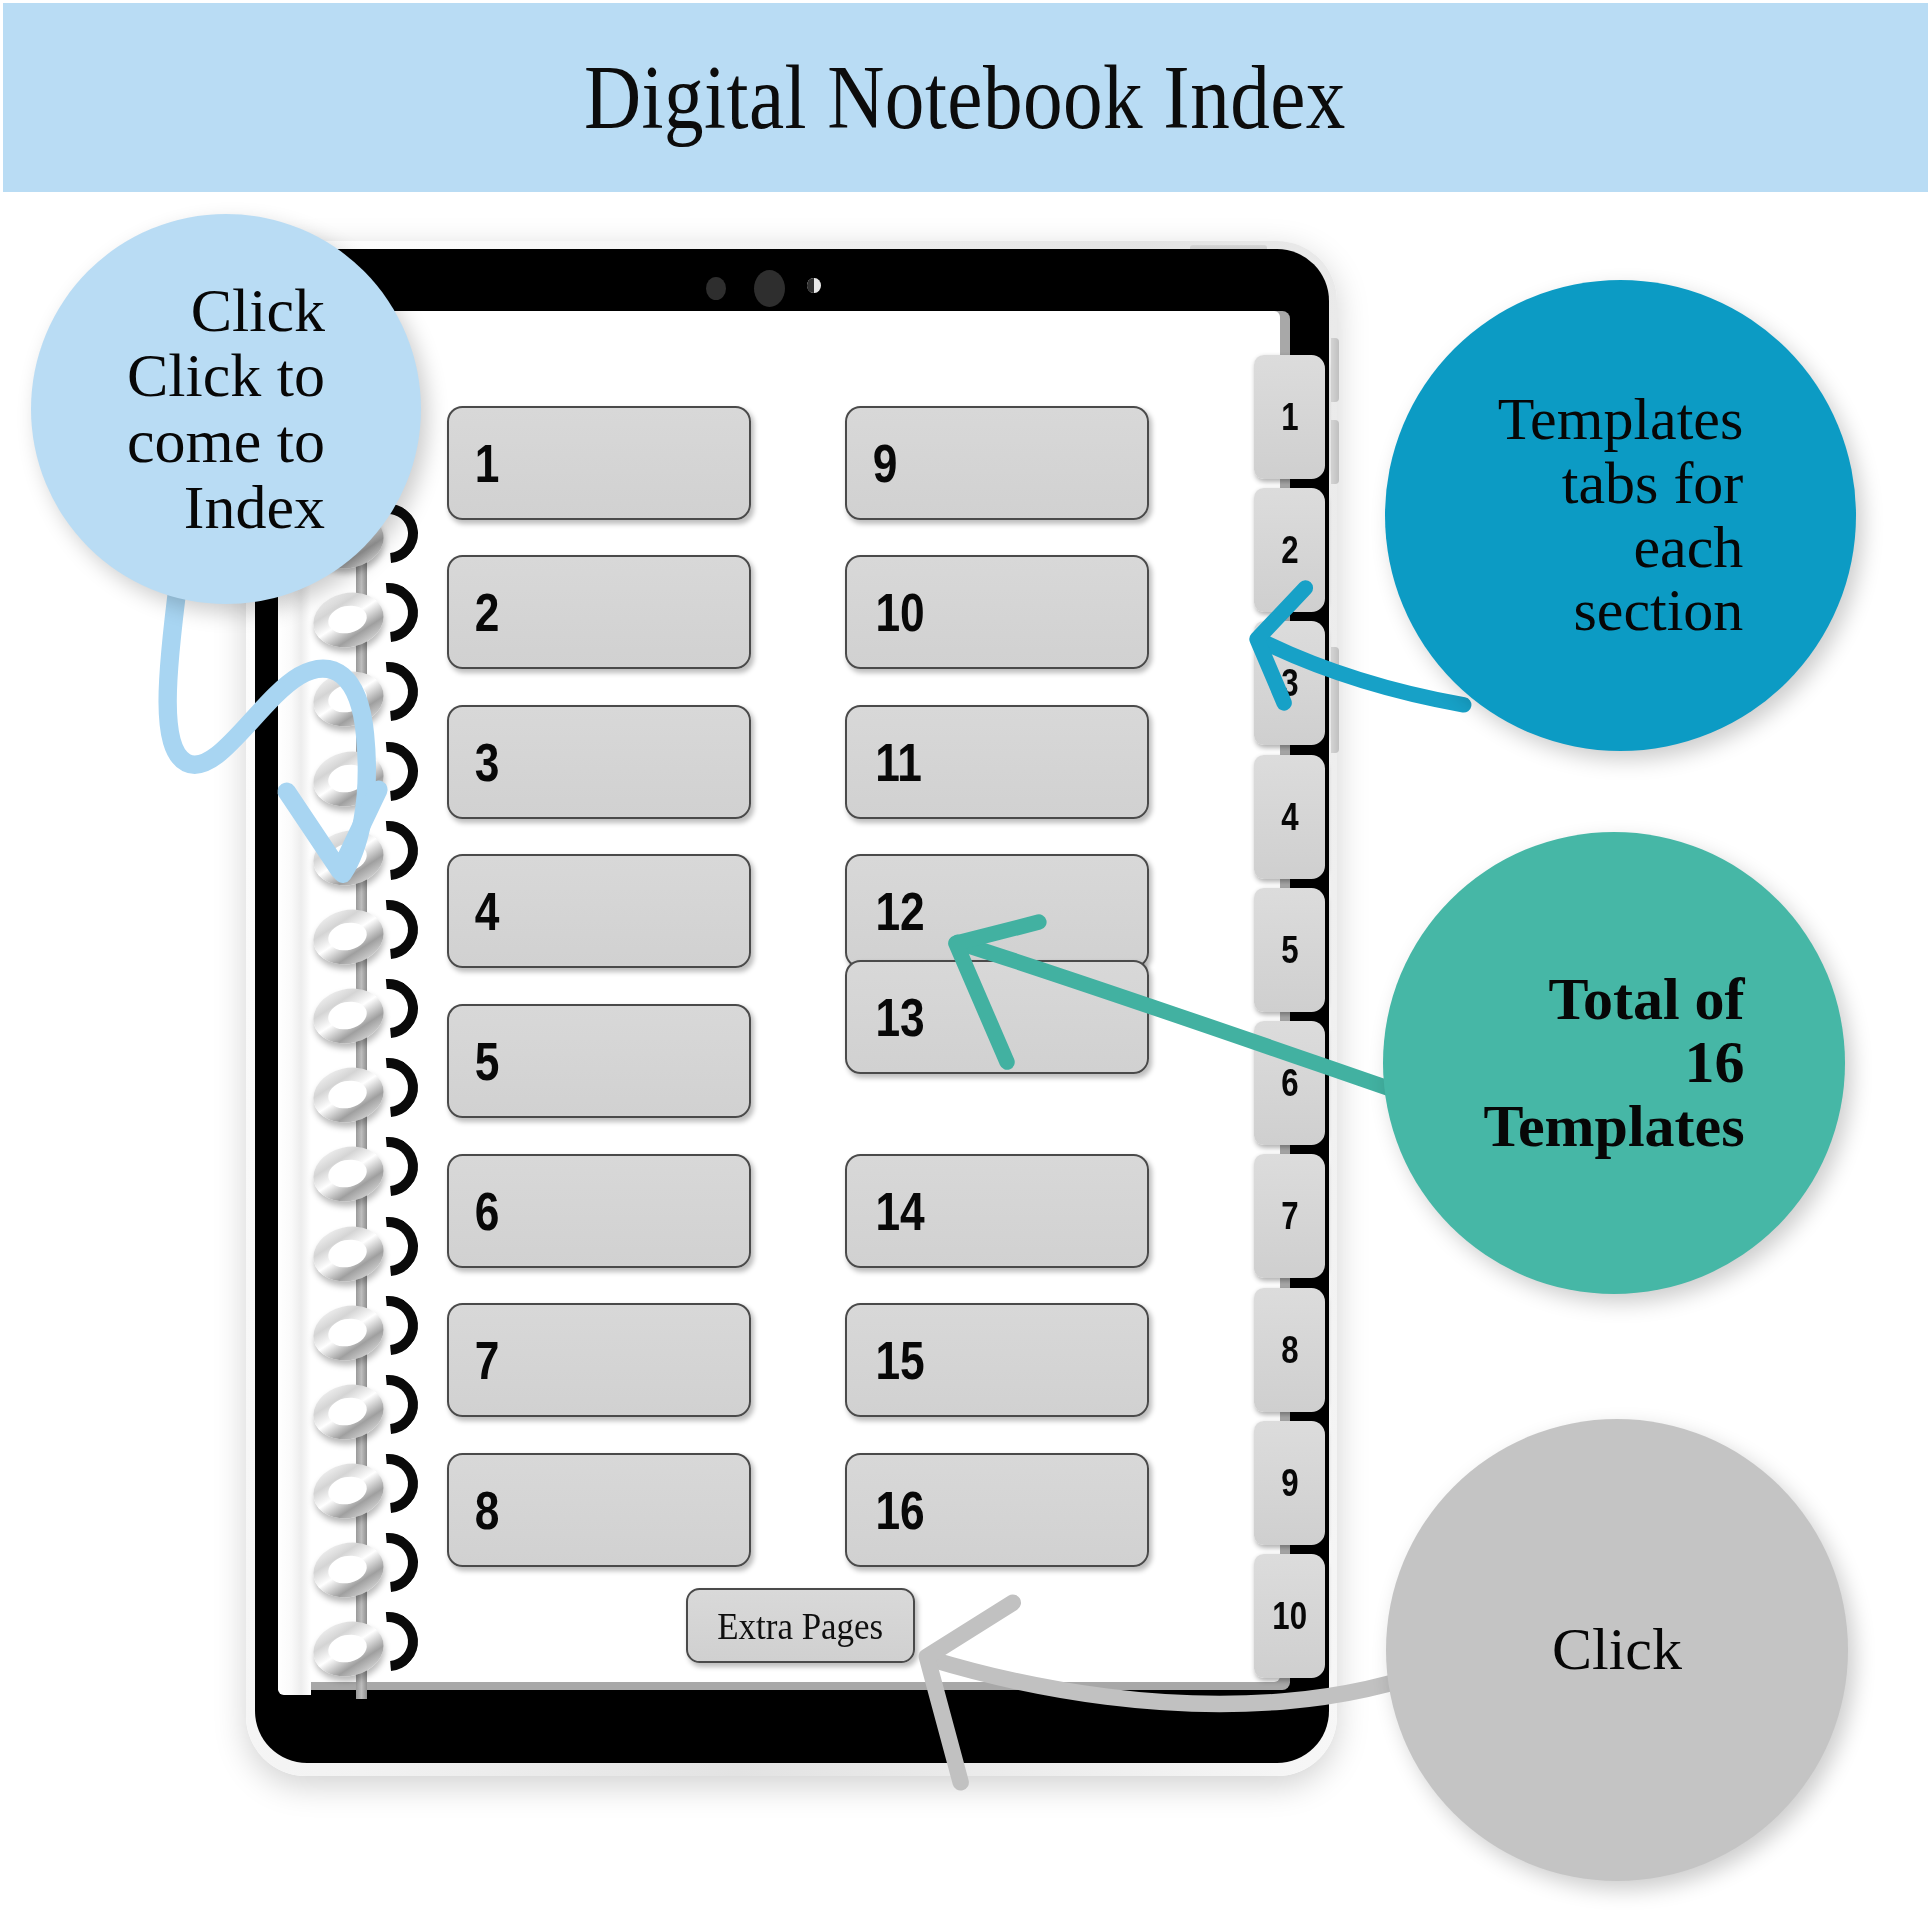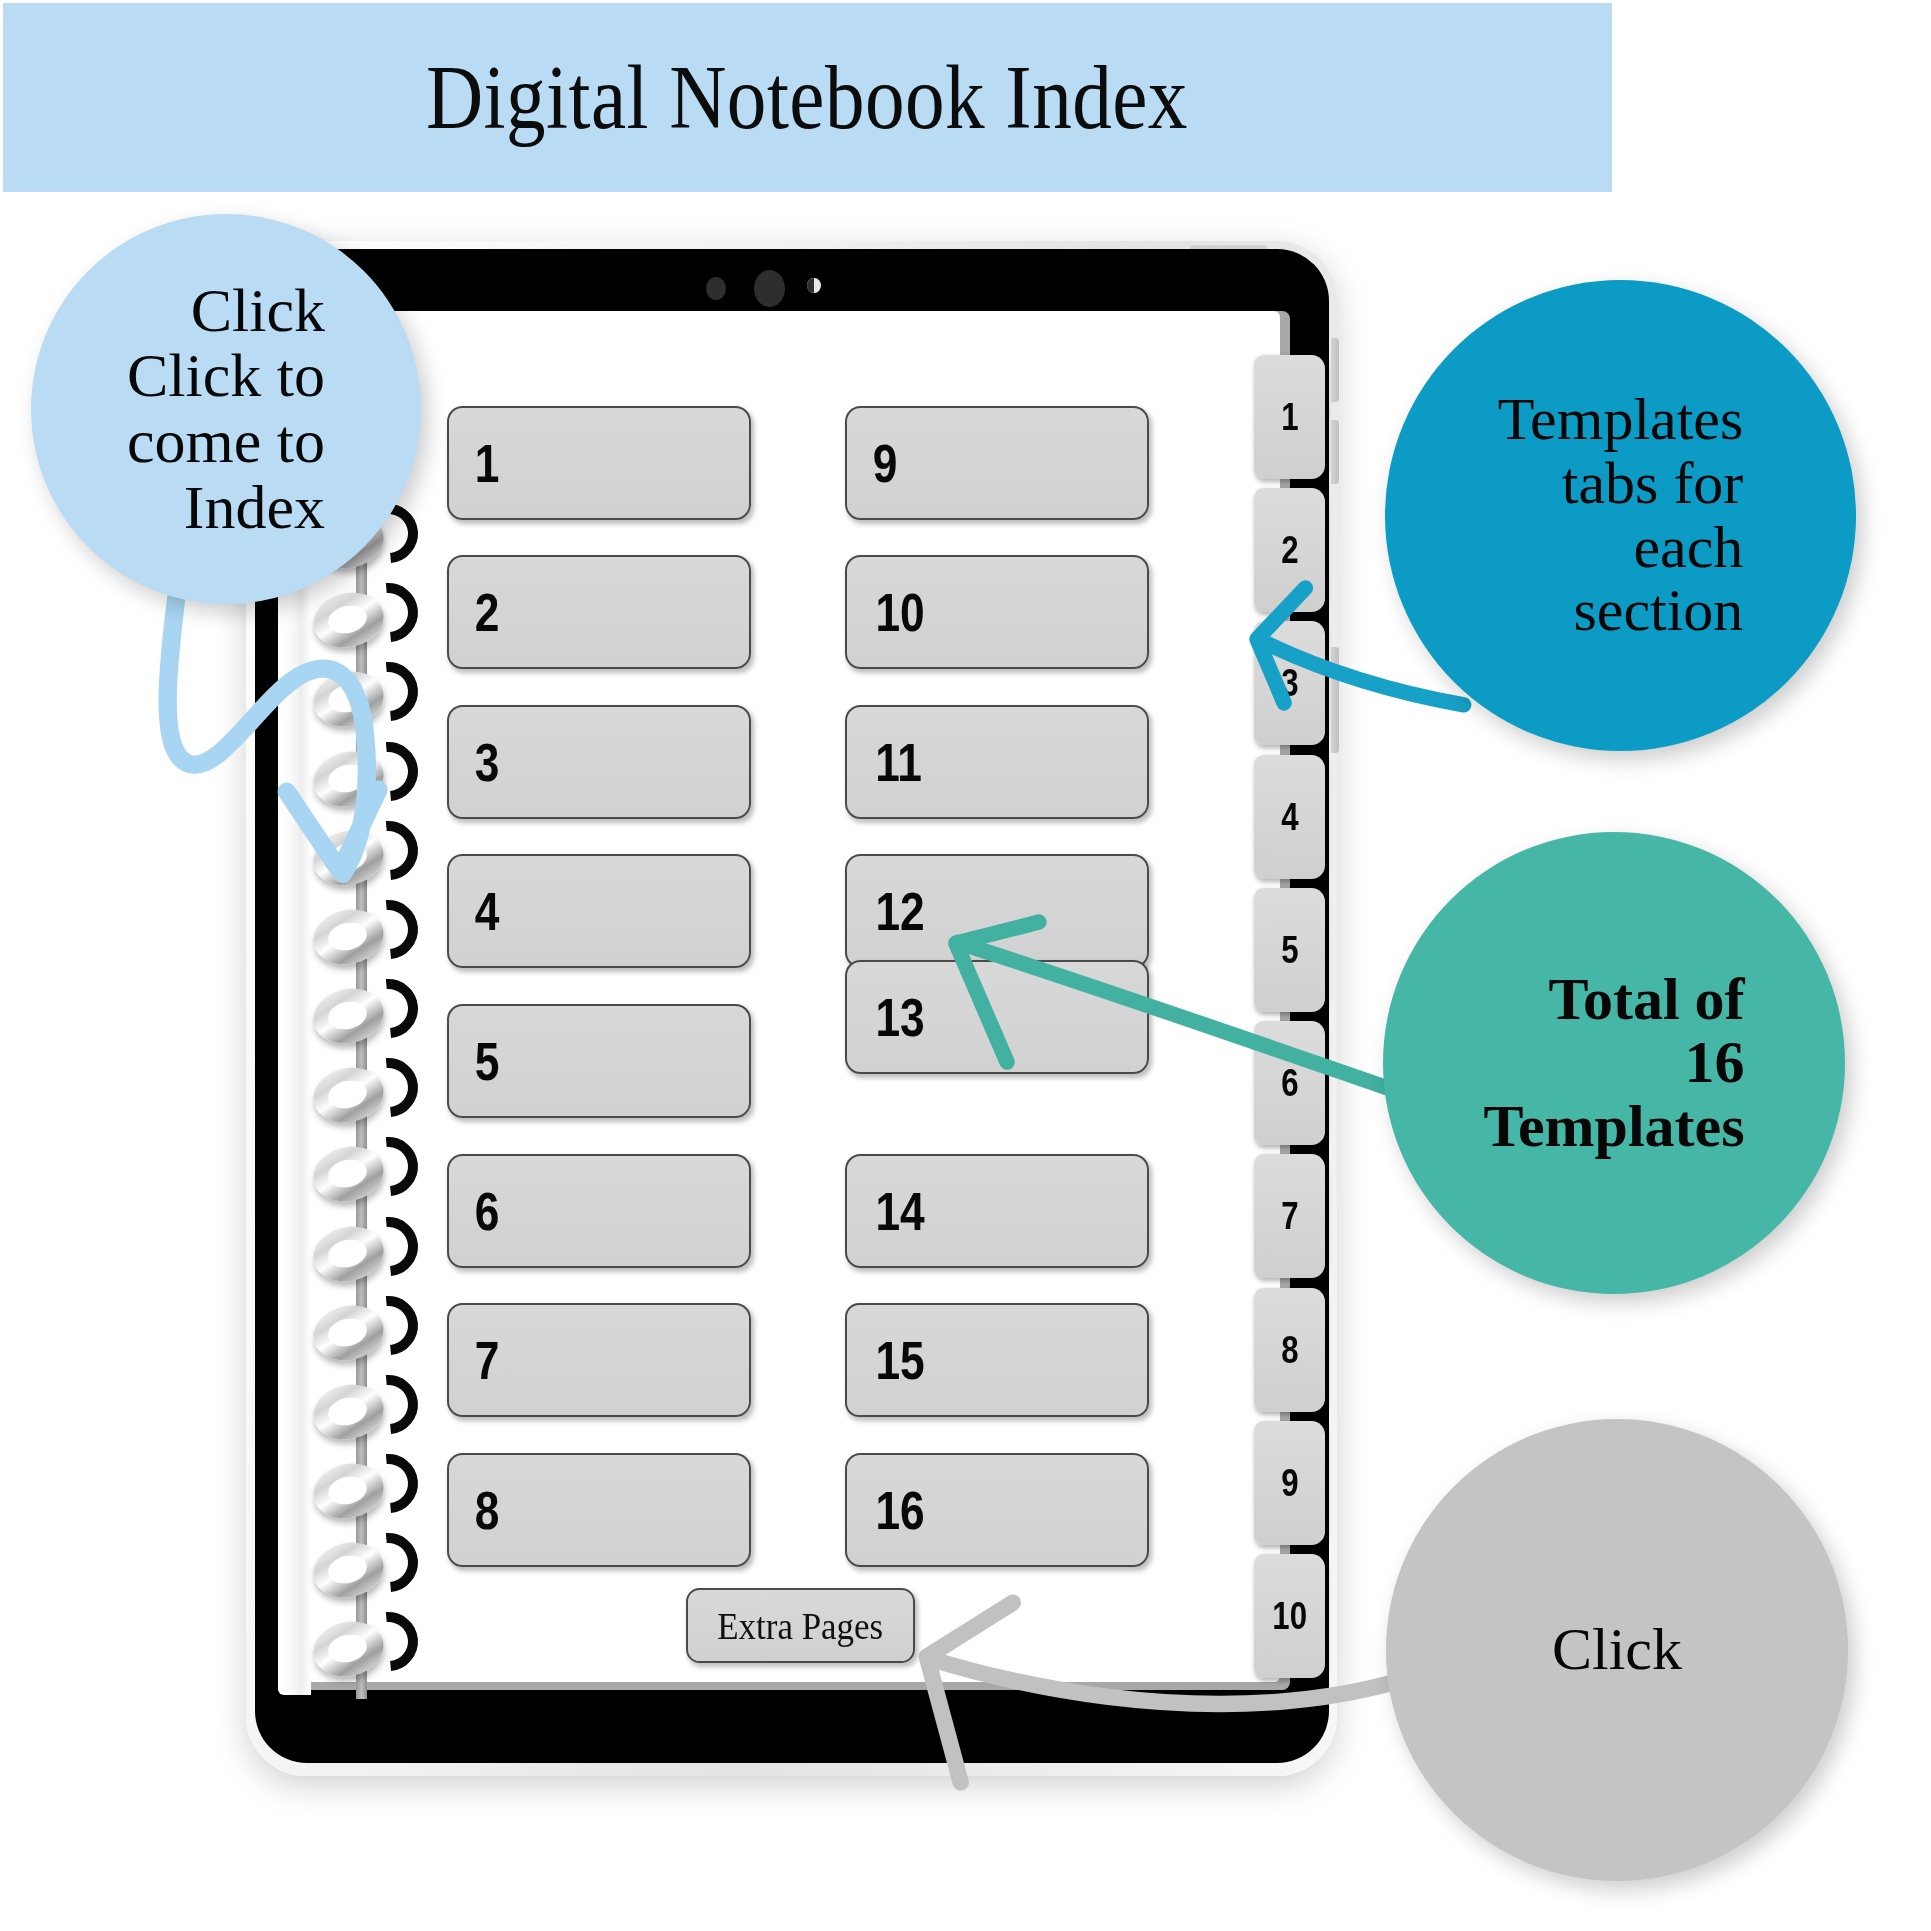--- a/index.html
+++ b/index.html
@@ -7,21 +7,21 @@
     width:1931px;height:1931px;
     background:#ffffff;
     font-family:"Liberation Serif",serif;
     overflow:hidden;
     position:relative;
   }
   #stage{position:absolute;left:0;top:0;width:1931px;height:1931px;}
 
   
   .header-band{
-    position:absolute;left:2.9px;top:2.9px;width:1609px;height:189px;
+    position:absolute;left:2.9px;top:2.9px;width:1925px;height:189px;
     background:#b9dcf4;
     display:flex;align-items:center;justify-content:center;
   }
   .header-title{
     font-family:"Liberation Serif",serif;
     font-size:90px;
     font-weight:400;
     color:#0c0c0c;
     letter-spacing:0.5px;
     transform:scaleX(0.88);
@@ -319,21 +319,21 @@
       </div>
       <div class="sec-btn" style="left: 845px; top: 854px;">
         <span class="sec-num">12</span>
       </div>
       <div class="sec-btn" style="left: 845px; top: 960px;">
         <span class="sec-num">13</span>
       </div>
       <div class="sec-btn" style="left: 845px; top: 1154px;">
         <span class="sec-num">14</span>
       </div>
-      <div class="sec-btn" style="left: 845px; top: 1303px; border-radius: 14px;">
+      <div class="sec-btn" style="left: 845px; top: 1303px;">
         <span class="sec-num">15</span>
       </div>
       <div class="sec-btn" style="left: 845px; top: 1453px;">
         <span class="sec-num">16</span>
       </div>
     </div>
 
   <div class="extra-btn">
     <span>Extra Pages</span>
   </div>

